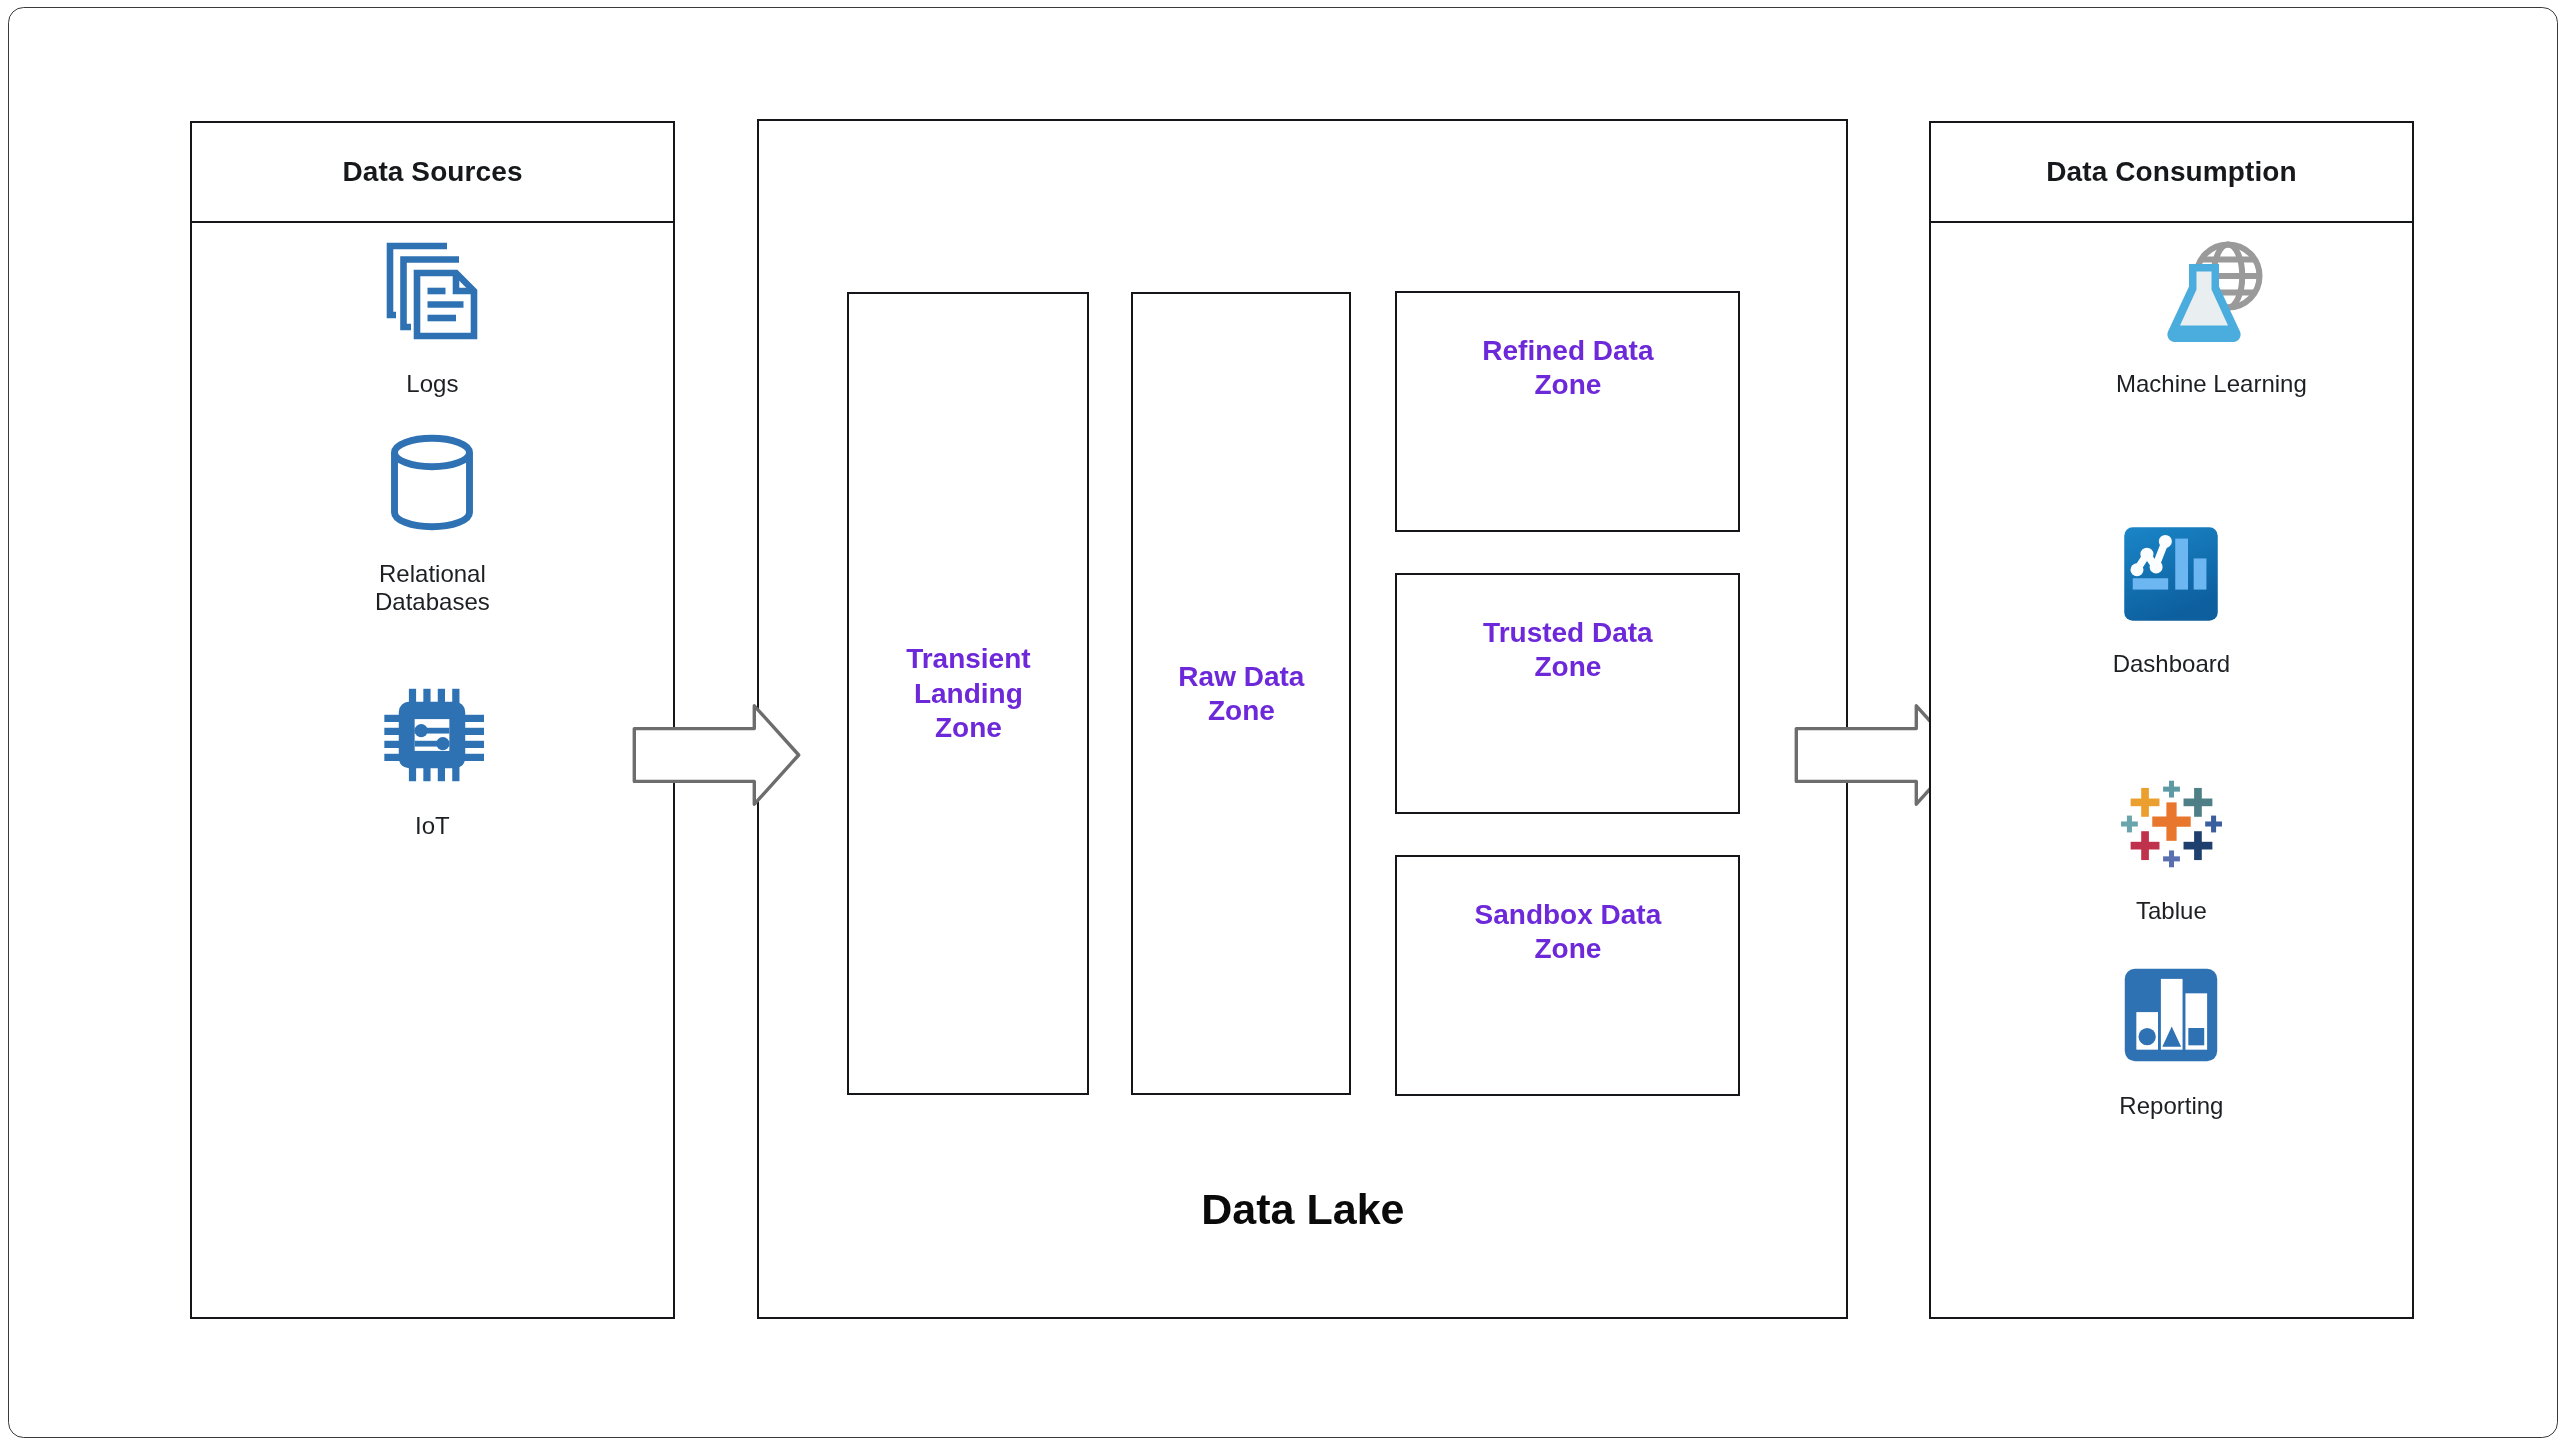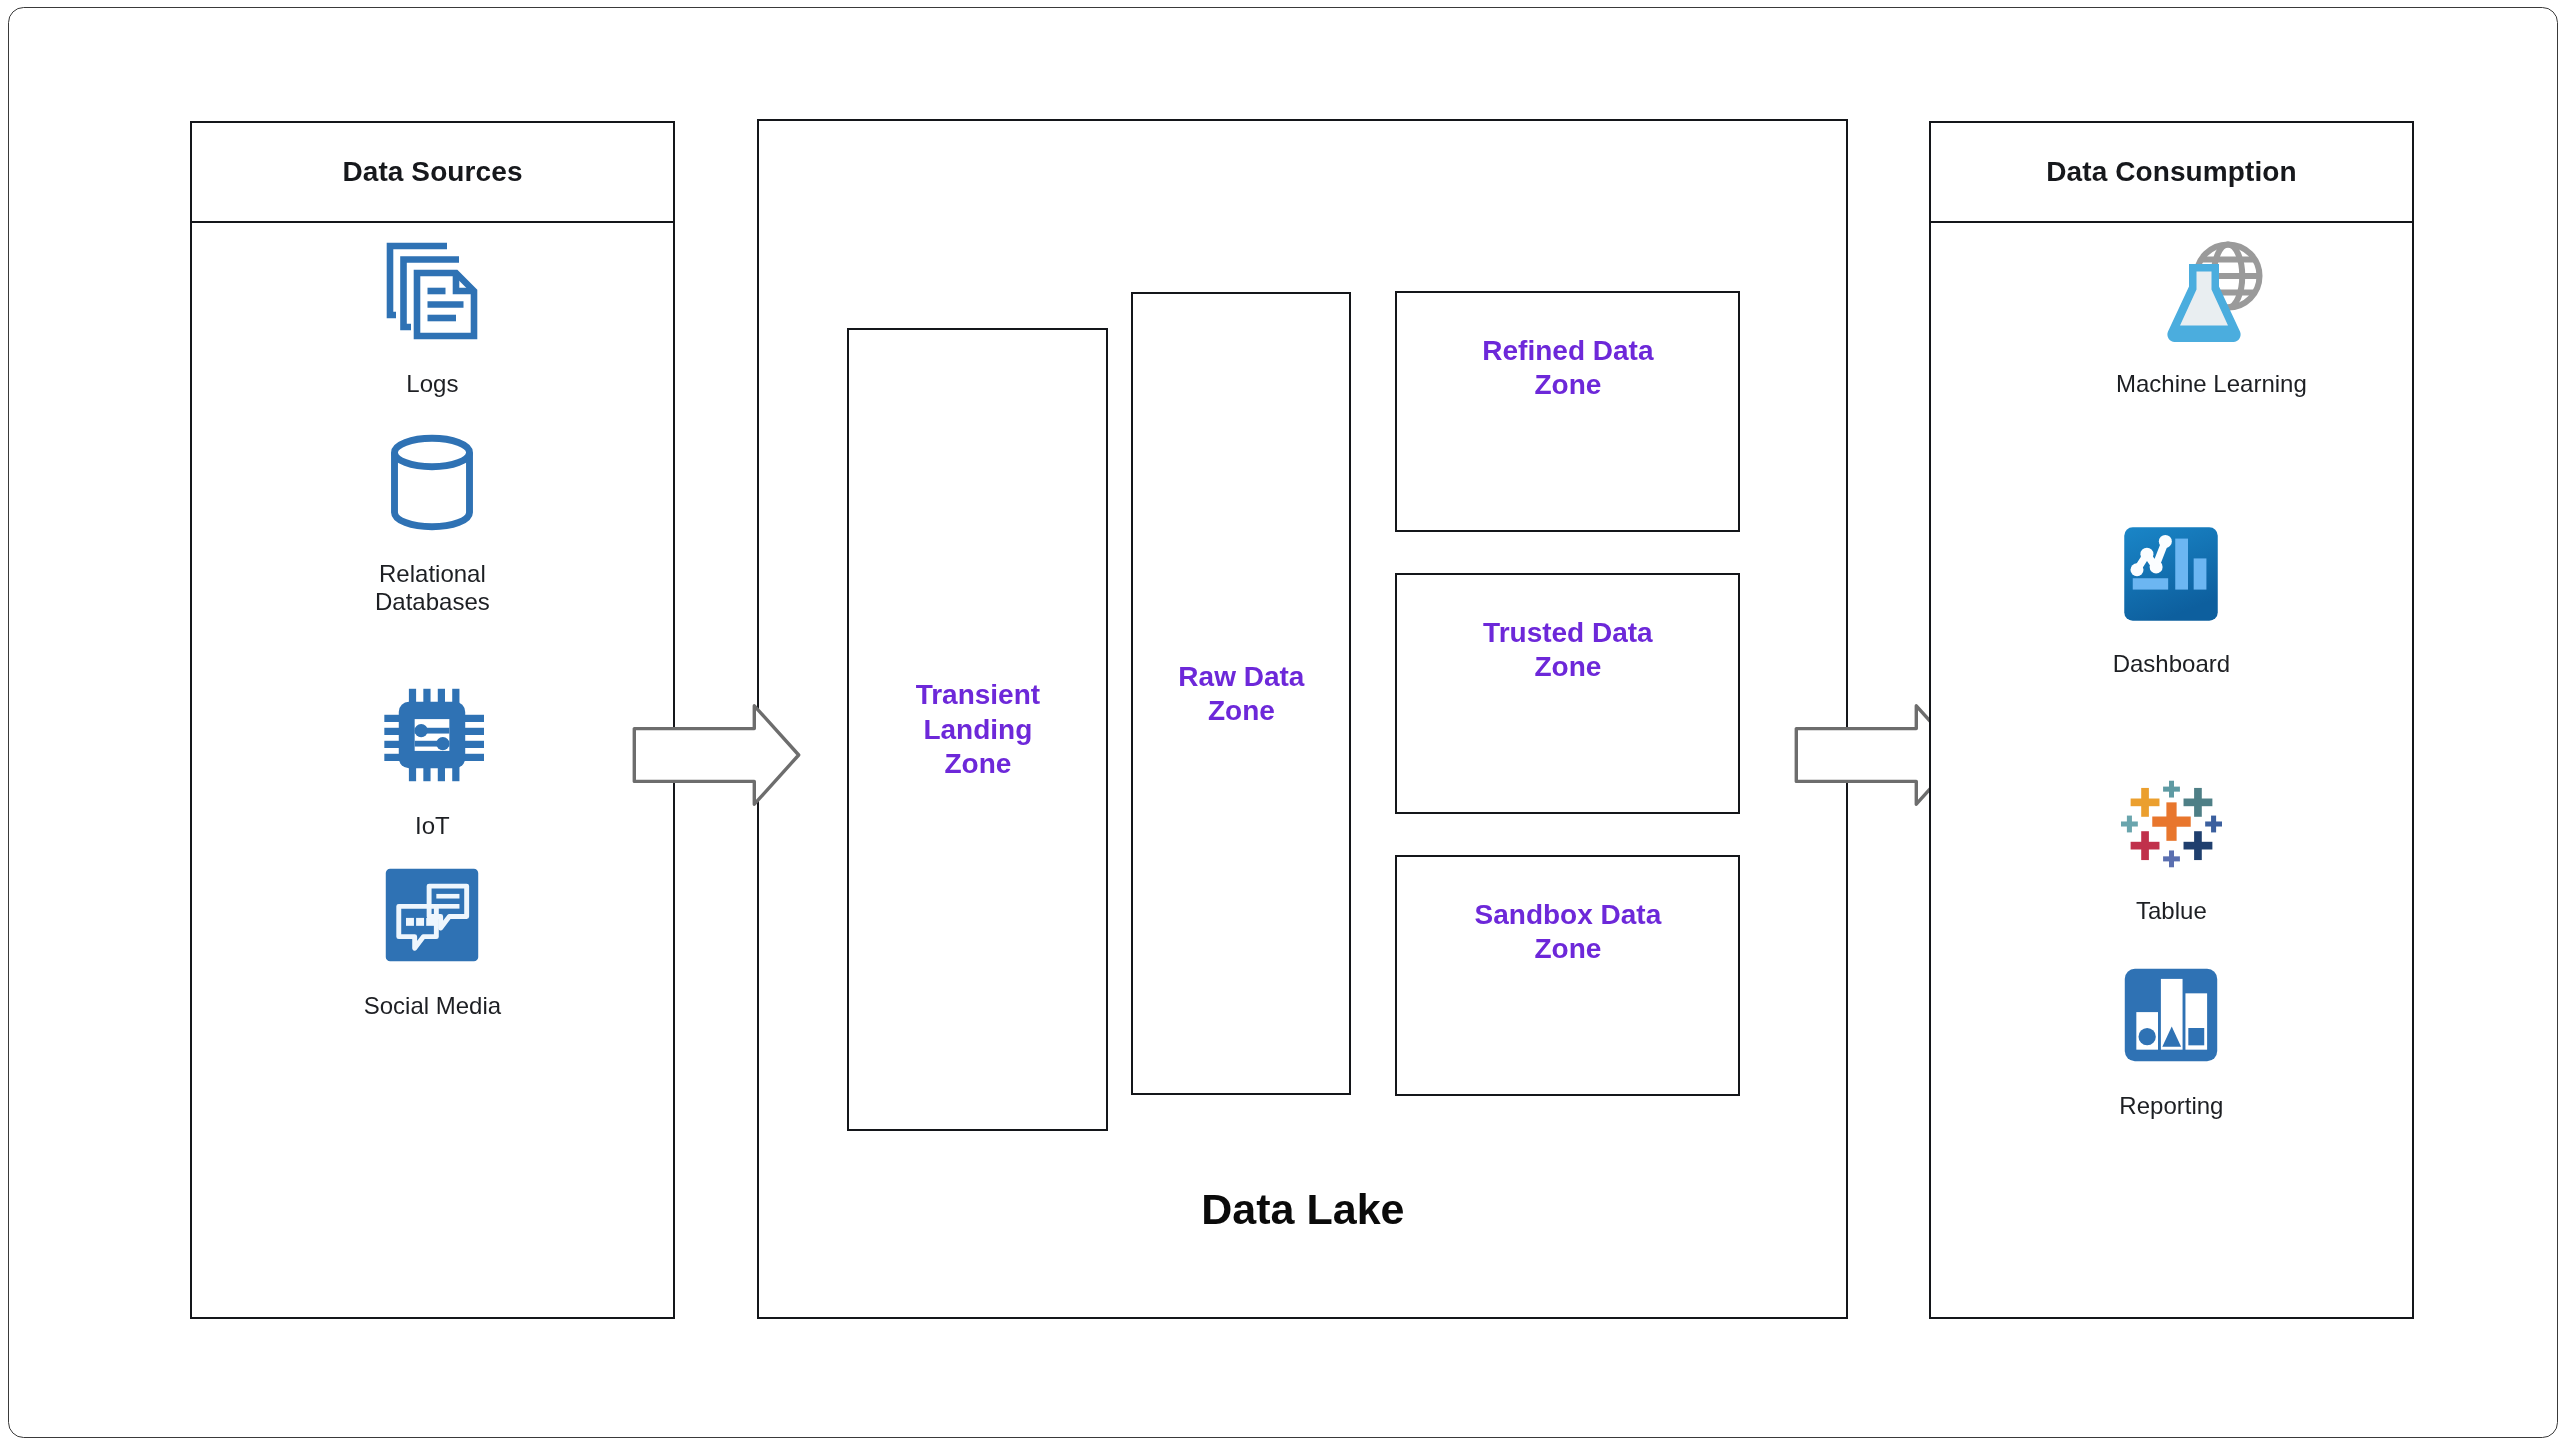--- a/index.html
+++ b/index.html
@@ -55,22 +55,22 @@
     position:absolute;background:#ffffff;
     border:2.4px solid #14161a;box-sizing:border-box;
     display:flex;align-items:flex-start;justify-content:center;
   }
   .zone-label{
     font-size:28px;font-weight:bold;color:#6d28d9;line-height:1.22;
     text-align:center;white-space:pre-line;
   }
   .zone-tall .zone-label{margin-top:0;}
 
-  #zone-transient{left:838px;top:284px;width:261px;height:803px;
-                  align-items:center;margin-top:36px;}
+  #zone-transient{left:838px;top:284px;width:242px;height:803px;
+                  align-items:center;}
   #zone-raw{left:1112px;top:284px;width:220px;height:803px;
             align-items:center;margin-left:10px;}
   #zone-refined{left:1386px;top:283px;width:345px;height:241px;}
   #zone-trusted{left:1386px;top:565px;width:345px;height:241px;}
   #zone-sandbox{left:1386px;top:847px;width:345px;height:241px;}
   #zone-refined .zone-label{margin-top:41px;}
   #zone-trusted .zone-label{margin-top:41px;}
   #zone-sandbox .zone-label{margin-top:41px;}
 
   #data-lake-title{
@@ -153,41 +153,20 @@
             <rect x="24" y="31" width="24" height="4"></rect>
             <circle cx="28.5" cy="33" r="4.6"></circle>
             <rect x="24" y="40" width="24" height="4"></rect>
             <circle cx="43.5" cy="42" r="4.6"></circle>
           </g>
         </svg>
       </div>
       <div class="item-caption">IoT</div>
     </div>
 
-    <div class="item" style="left:0;top:740px;width:480px;">
-      <div class="icon-box">
-        <svg width="104" height="104" viewBox="0 0 72 72">
-          <rect x="4" y="4" width="64" height="64" rx="3" fill="#2f72b4"></rect>
-          <g fill="none" stroke="#eef6fd" stroke-width="3.4" stroke-linejoin="round">
-            <path d="M34,16 h26 v21 h-12 l-6,8 v-8 h-8 z"></path>
-            <path d="M13,30 h26 v21 h-9 l-6,8 v-8 h-11 z"></path>
-          </g>
-          <g stroke="#eef6fd" stroke-width="3.2">
-            <line x1="39" y1="23" x2="55" y2="23"></line>
-            <line x1="39" y1="30" x2="55" y2="30"></line>
-          </g>
-          <g fill="#eef6fd">
-            <rect x="18" y="38" width="5.5" height="5.5"></rect>
-            <rect x="25" y="38" width="5.5" height="5.5"></rect>
-            <rect x="32" y="38" width="5.5" height="5.5"></rect>
-          </g>
-        </svg>
-      </div>
-      <div class="item-caption">Social Media</div>
-    </div>
   </div>
 
   <div class="panel" id="panel-data-lake"></div>
 
   <div class="zone zone-tall" id="zone-transient">
     <span class="zone-label">Transient
 Landing
 Zone</span>
   </div>
   <div class="zone zone-tall" id="zone-raw">

